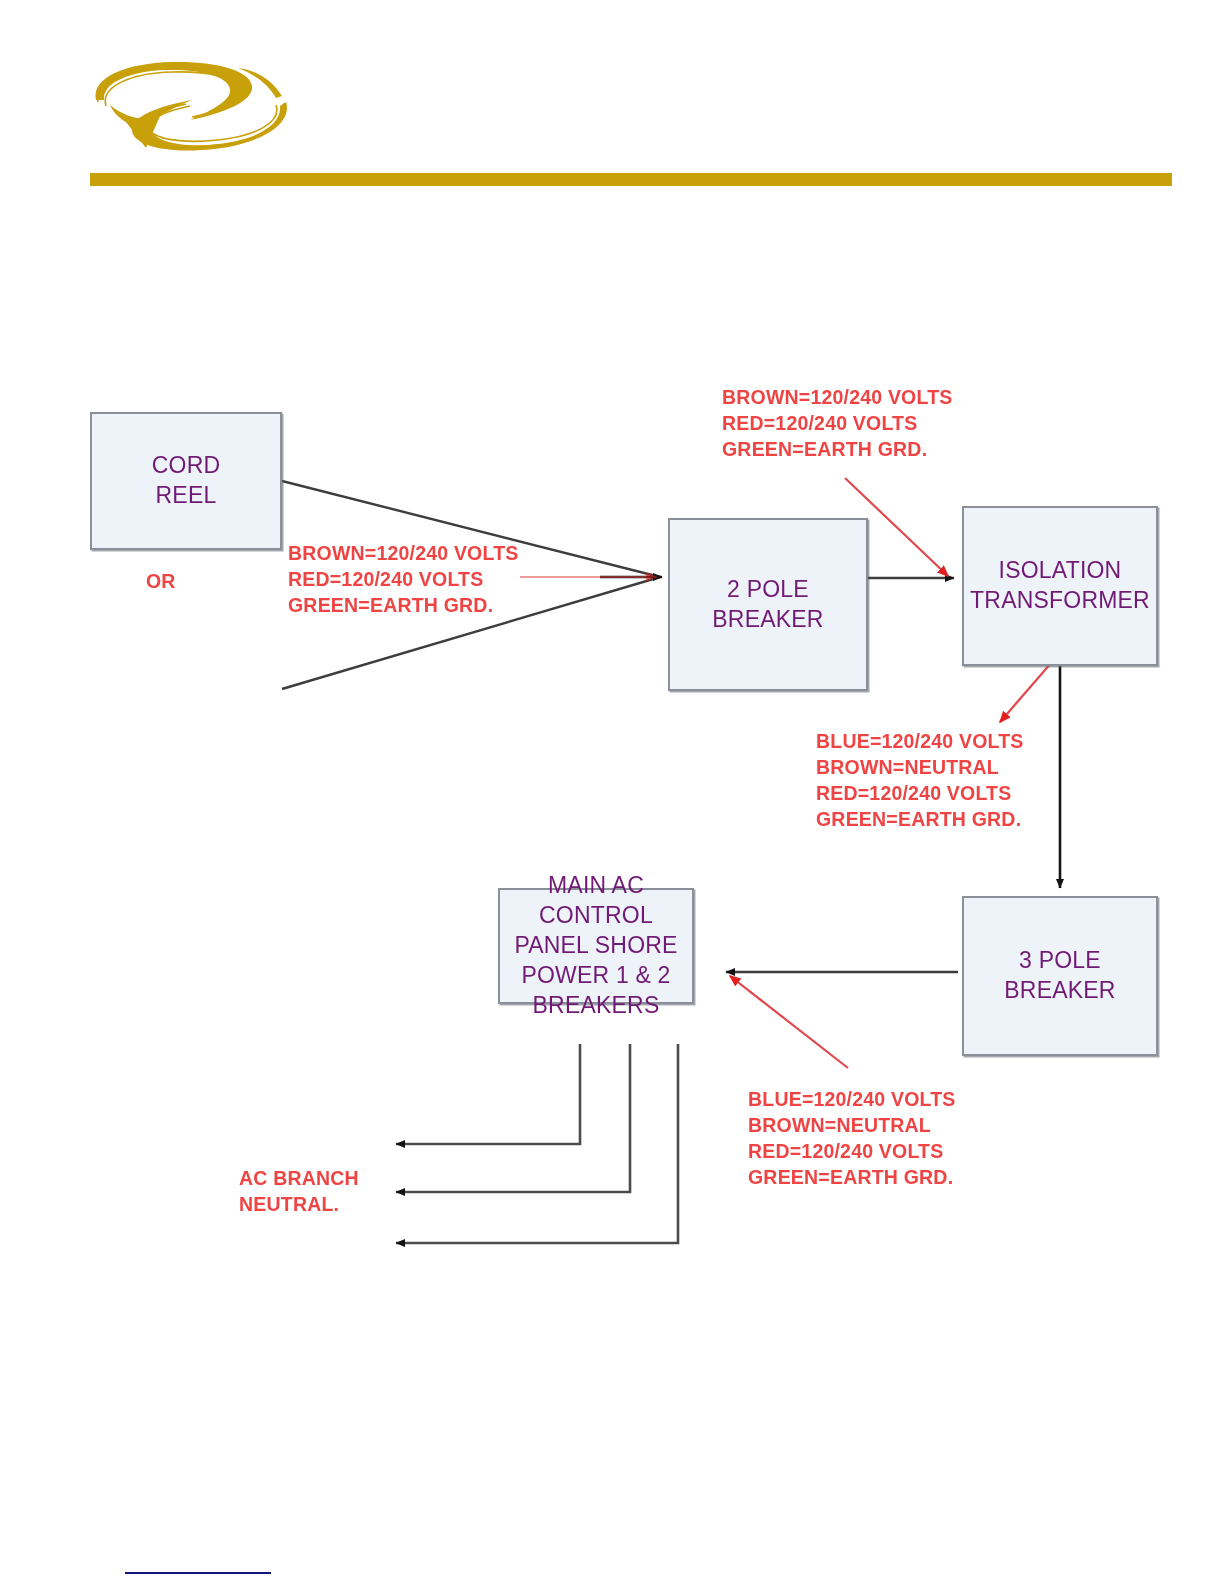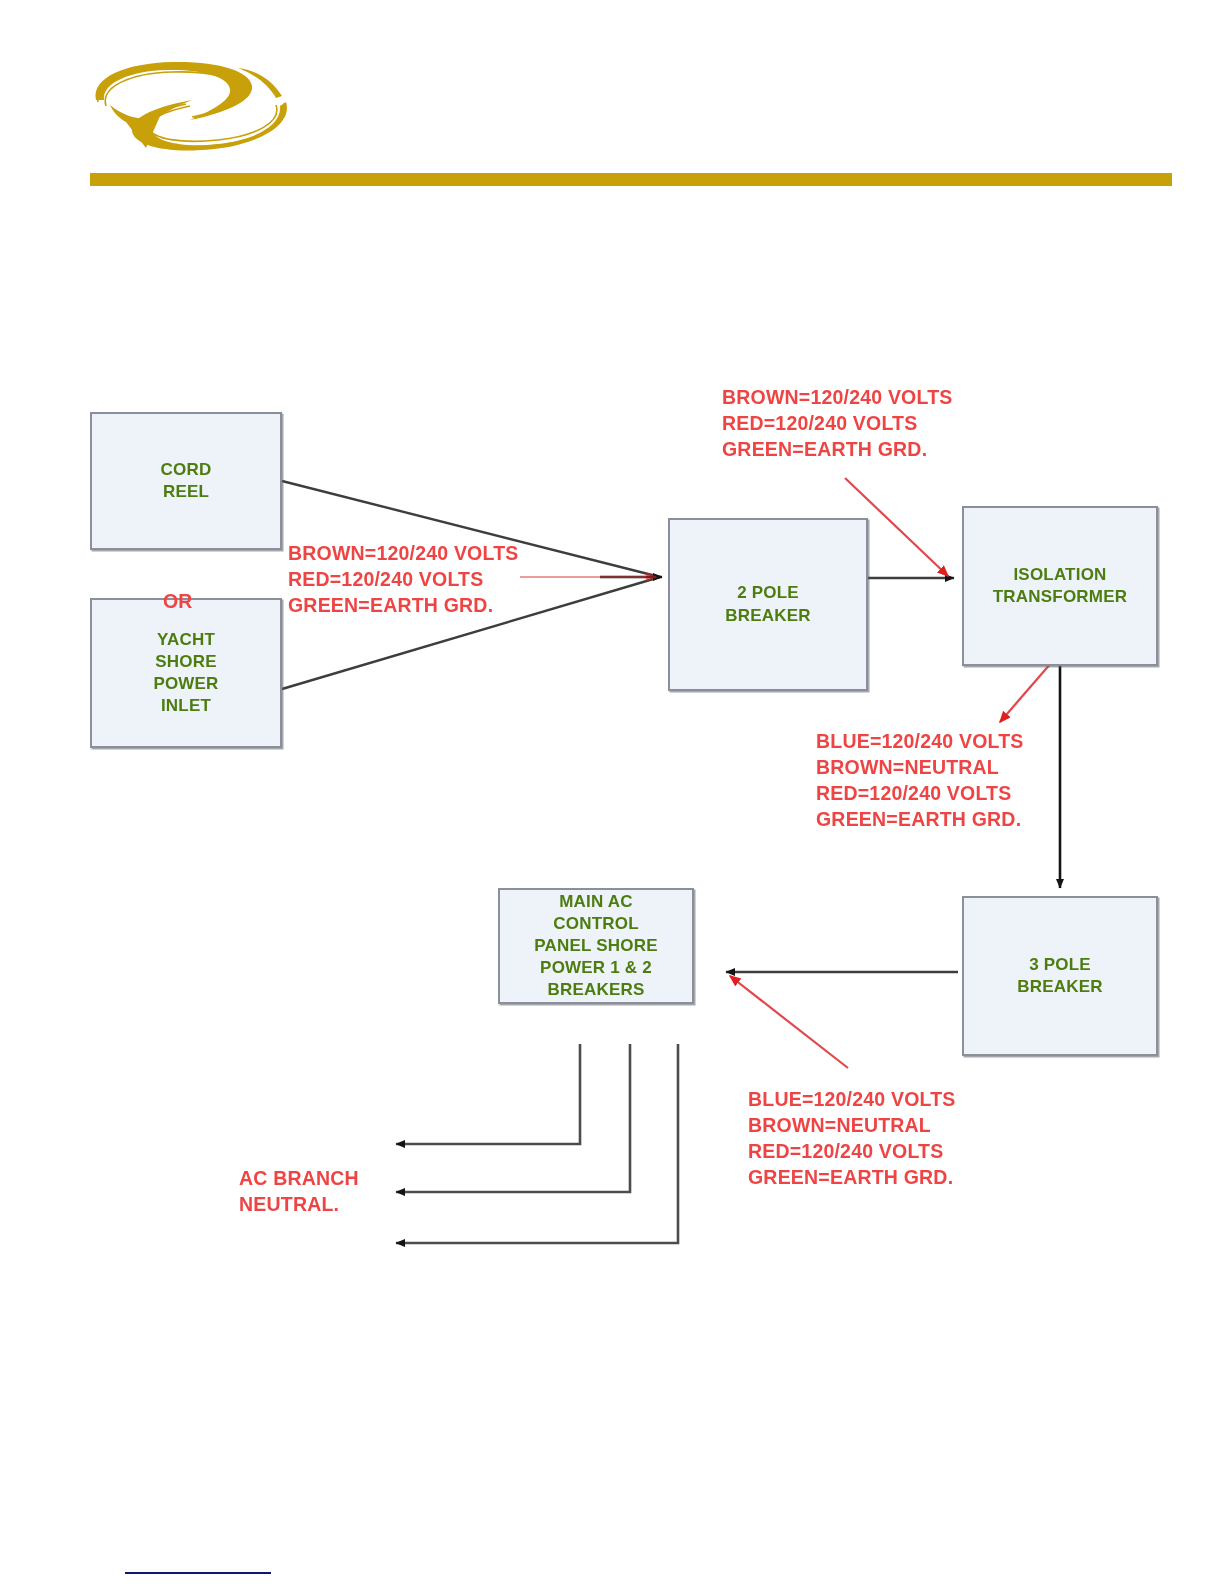--- a/index.html
+++ b/index.html
@@ -60,23 +60,23 @@
     box-sizing: border-box;
     background: #eef2f9;
     border: 2px solid #8a8f99;
     box-shadow: 1.5px 1.5px 0 rgba(90,95,105,0.55);
     display: flex;
     align-items: center;
     justify-content: center;
     text-align: center;
   }
   .node-label {
-    font-size: 17px;
-    font-weight: bold;
-    color: #4d7c0f;
+    font-size: 23px;
+    font-weight: normal;
+    color: #701a75;
     line-height: 1.30;
     letter-spacing: 0.2px;
     white-space: pre-line;
   }
 
   #node-cord-reel       { left: 90px;  top: 412px; width: 192px; height: 138px; }
   #node-shore-inlet     { left: 90px;  top: 598px; width: 192px; height: 150px; }
   #node-2-pole-breaker  { left: 668px; top: 500px; width: 200px; height: 173px; margin-top: 18px; }
   #node-isolation-xfmr  { left: 962px; top: 506px; width: 196px; height: 160px; }
   #node-3-pole-breaker  { left: 962px; top: 896px; width: 196px; height: 160px; }
@@ -85,21 +85,21 @@
   
   .free-text {
     position: absolute;
     font-size: 19.5px;
     font-weight: bold;
     color: #ef4444;
     line-height: 1.34;
     letter-spacing: 0.2px;
     white-space: pre-line;
   }
-  #text-or             { left: 163px; top: 568px; font-size: 19.5px; margin-top: 20px; }
+  #text-or             { left: 146px; top: 568px; font-size: 19.5px; }
   #legend-cord-feed    { left: 288px; top: 540px; }
   #legend-xfmr-in      { left: 722px; top: 384px; }
   #legend-xfmr-out     { left: 816px; top: 728px; }
   #legend-panel-in     { left: 748px; top: 1086px; }
   #text-branch-circuits{ left: 239px; top: 1165px; }
 
   
   #footer-rule {
     position: absolute;
     left: 125px;
@@ -174,26 +174,20 @@
       <path d="M630 1044 L630 1192 L396 1192" marker-end="url(#arrow-black)"></path>
       <path d="M678 1044 L678 1243 L396 1243" marker-end="url(#arrow-black)"></path>
     </g>
   </svg>
 
   <div class="node" id="node-cord-reel">
     <span class="node-label">CORD
 REEL</span>
   </div>
 
-  <div class="node" id="node-shore-inlet">
-    <span class="node-label">YACHT
-SHORE
-POWER
-INLET</span>
-  </div>
 
   <div class="node" id="node-2-pole-breaker">
     <span class="node-label">2 POLE
 BREAKER</span>
   </div>
 
   <div class="node" id="node-isolation-xfmr">
     <span class="node-label">ISOLATION
 TRANSFORMER</span>
   </div>

